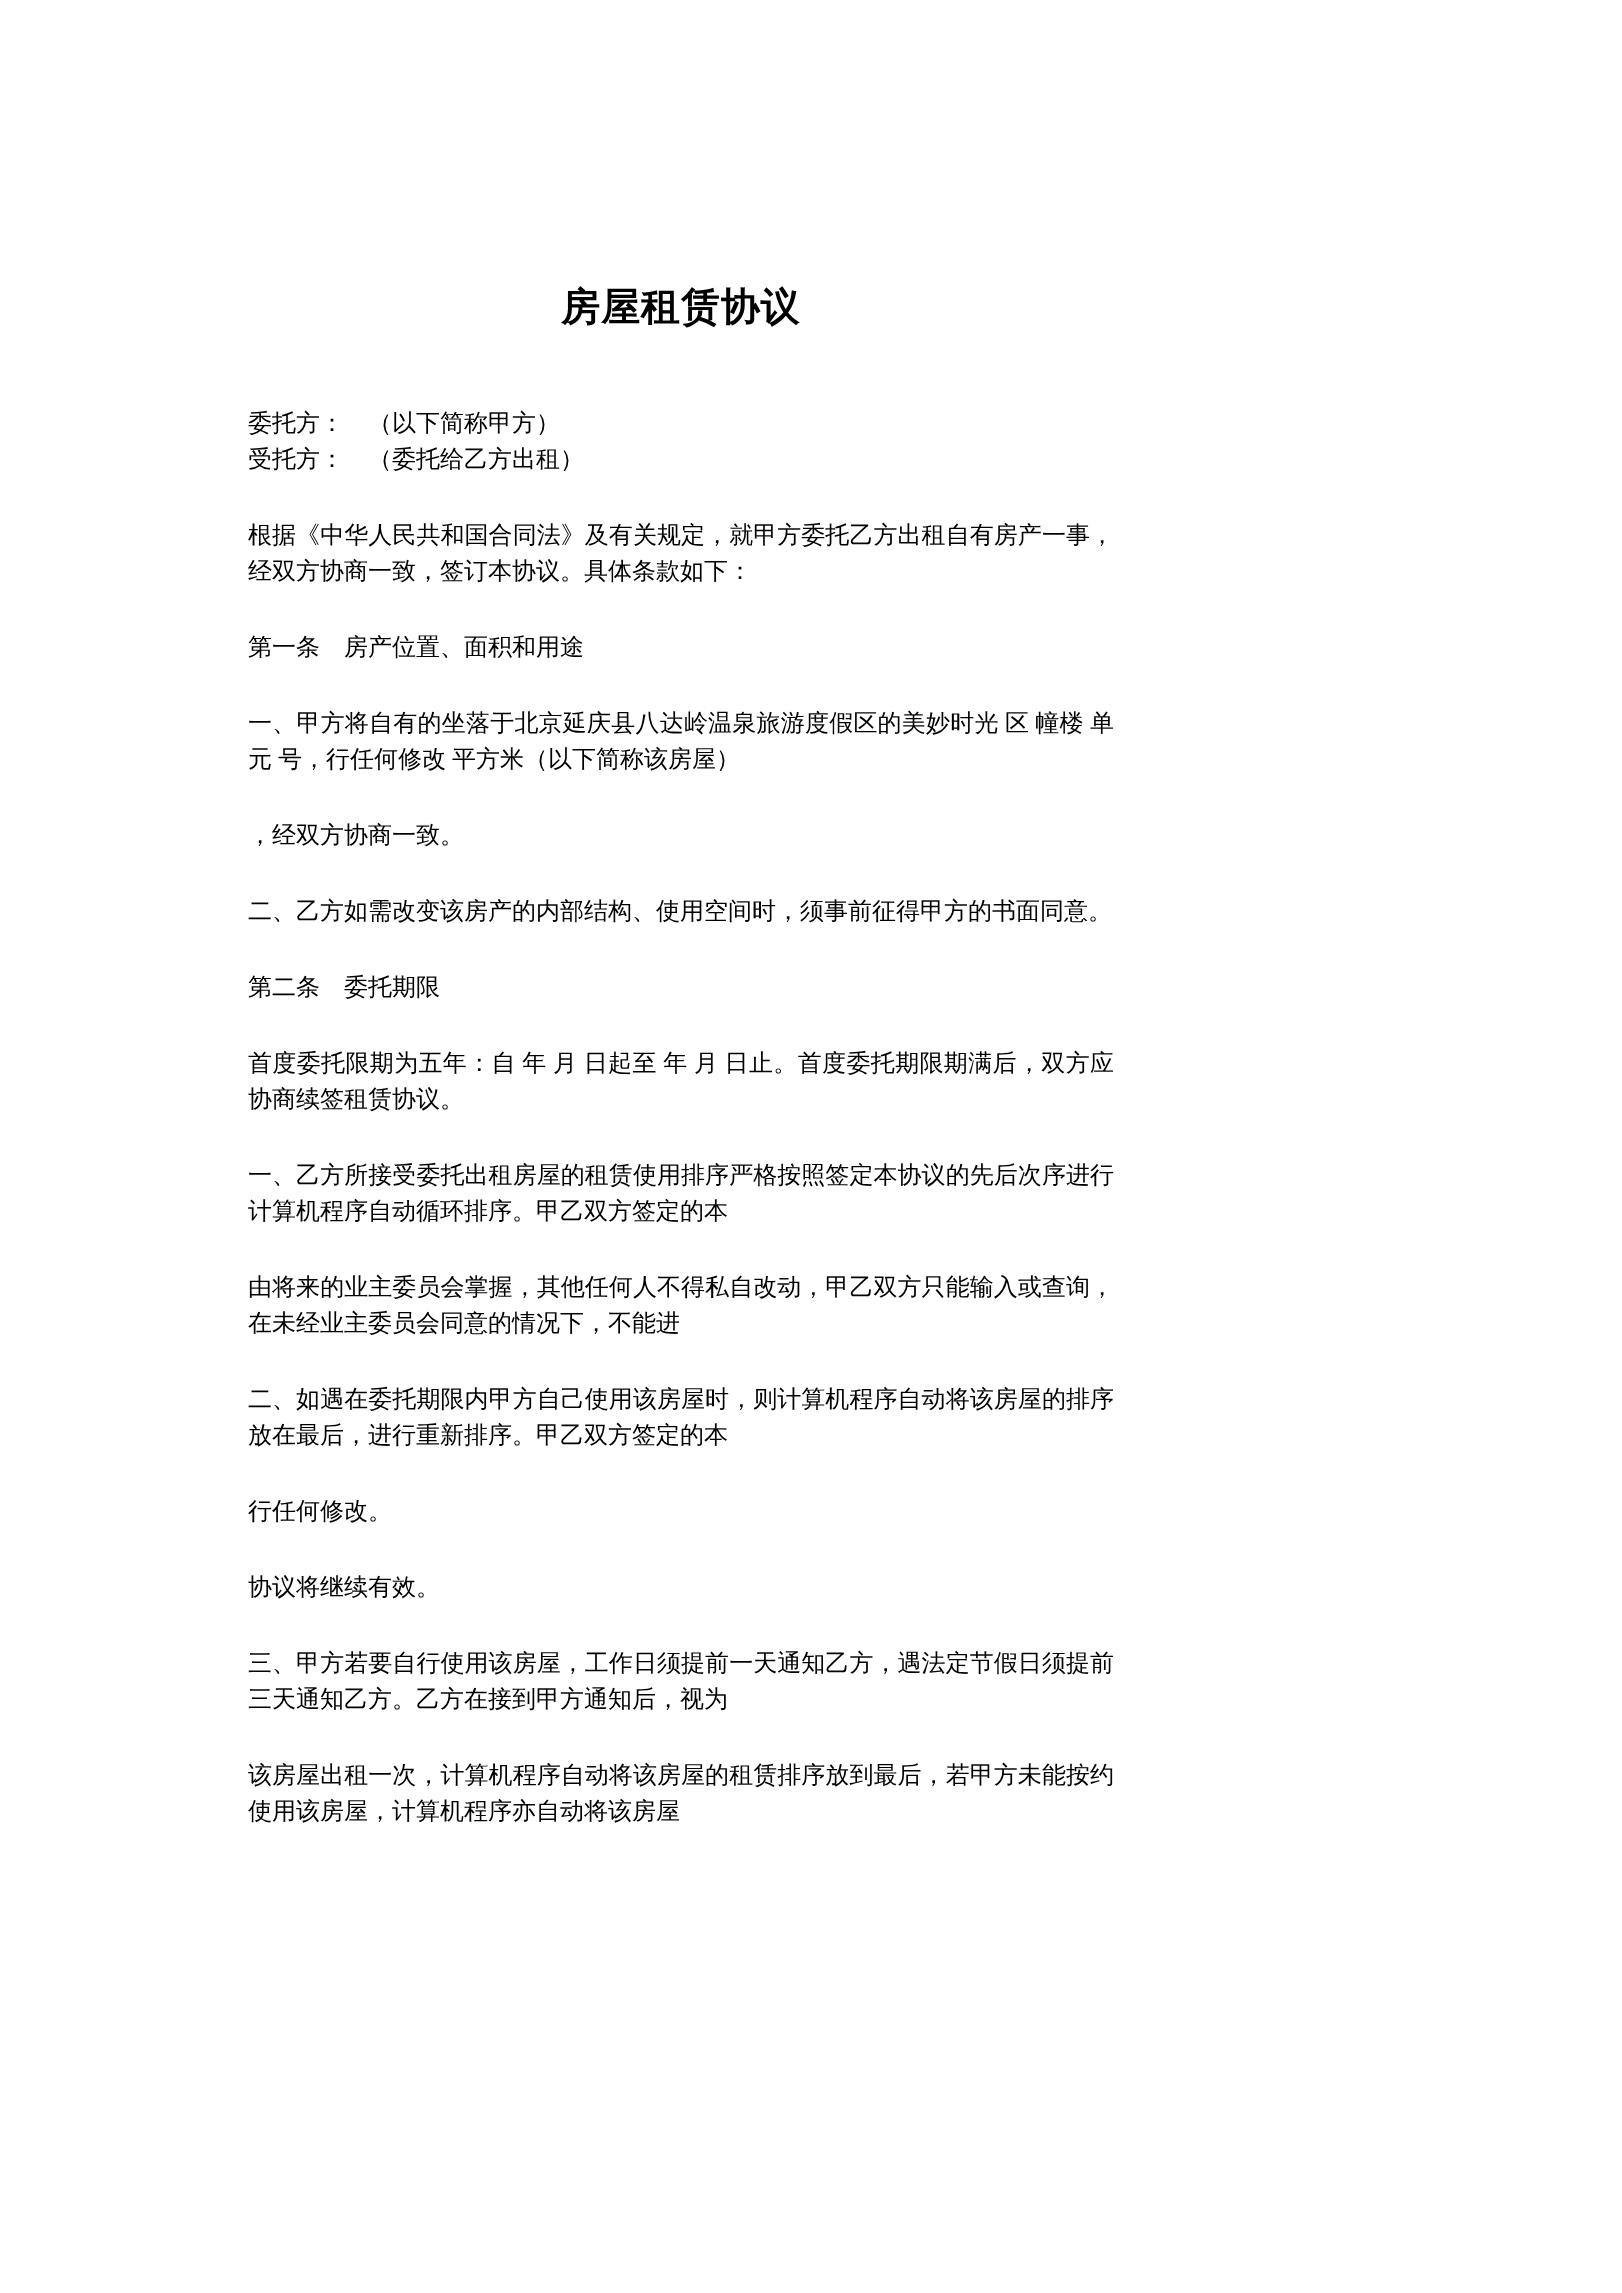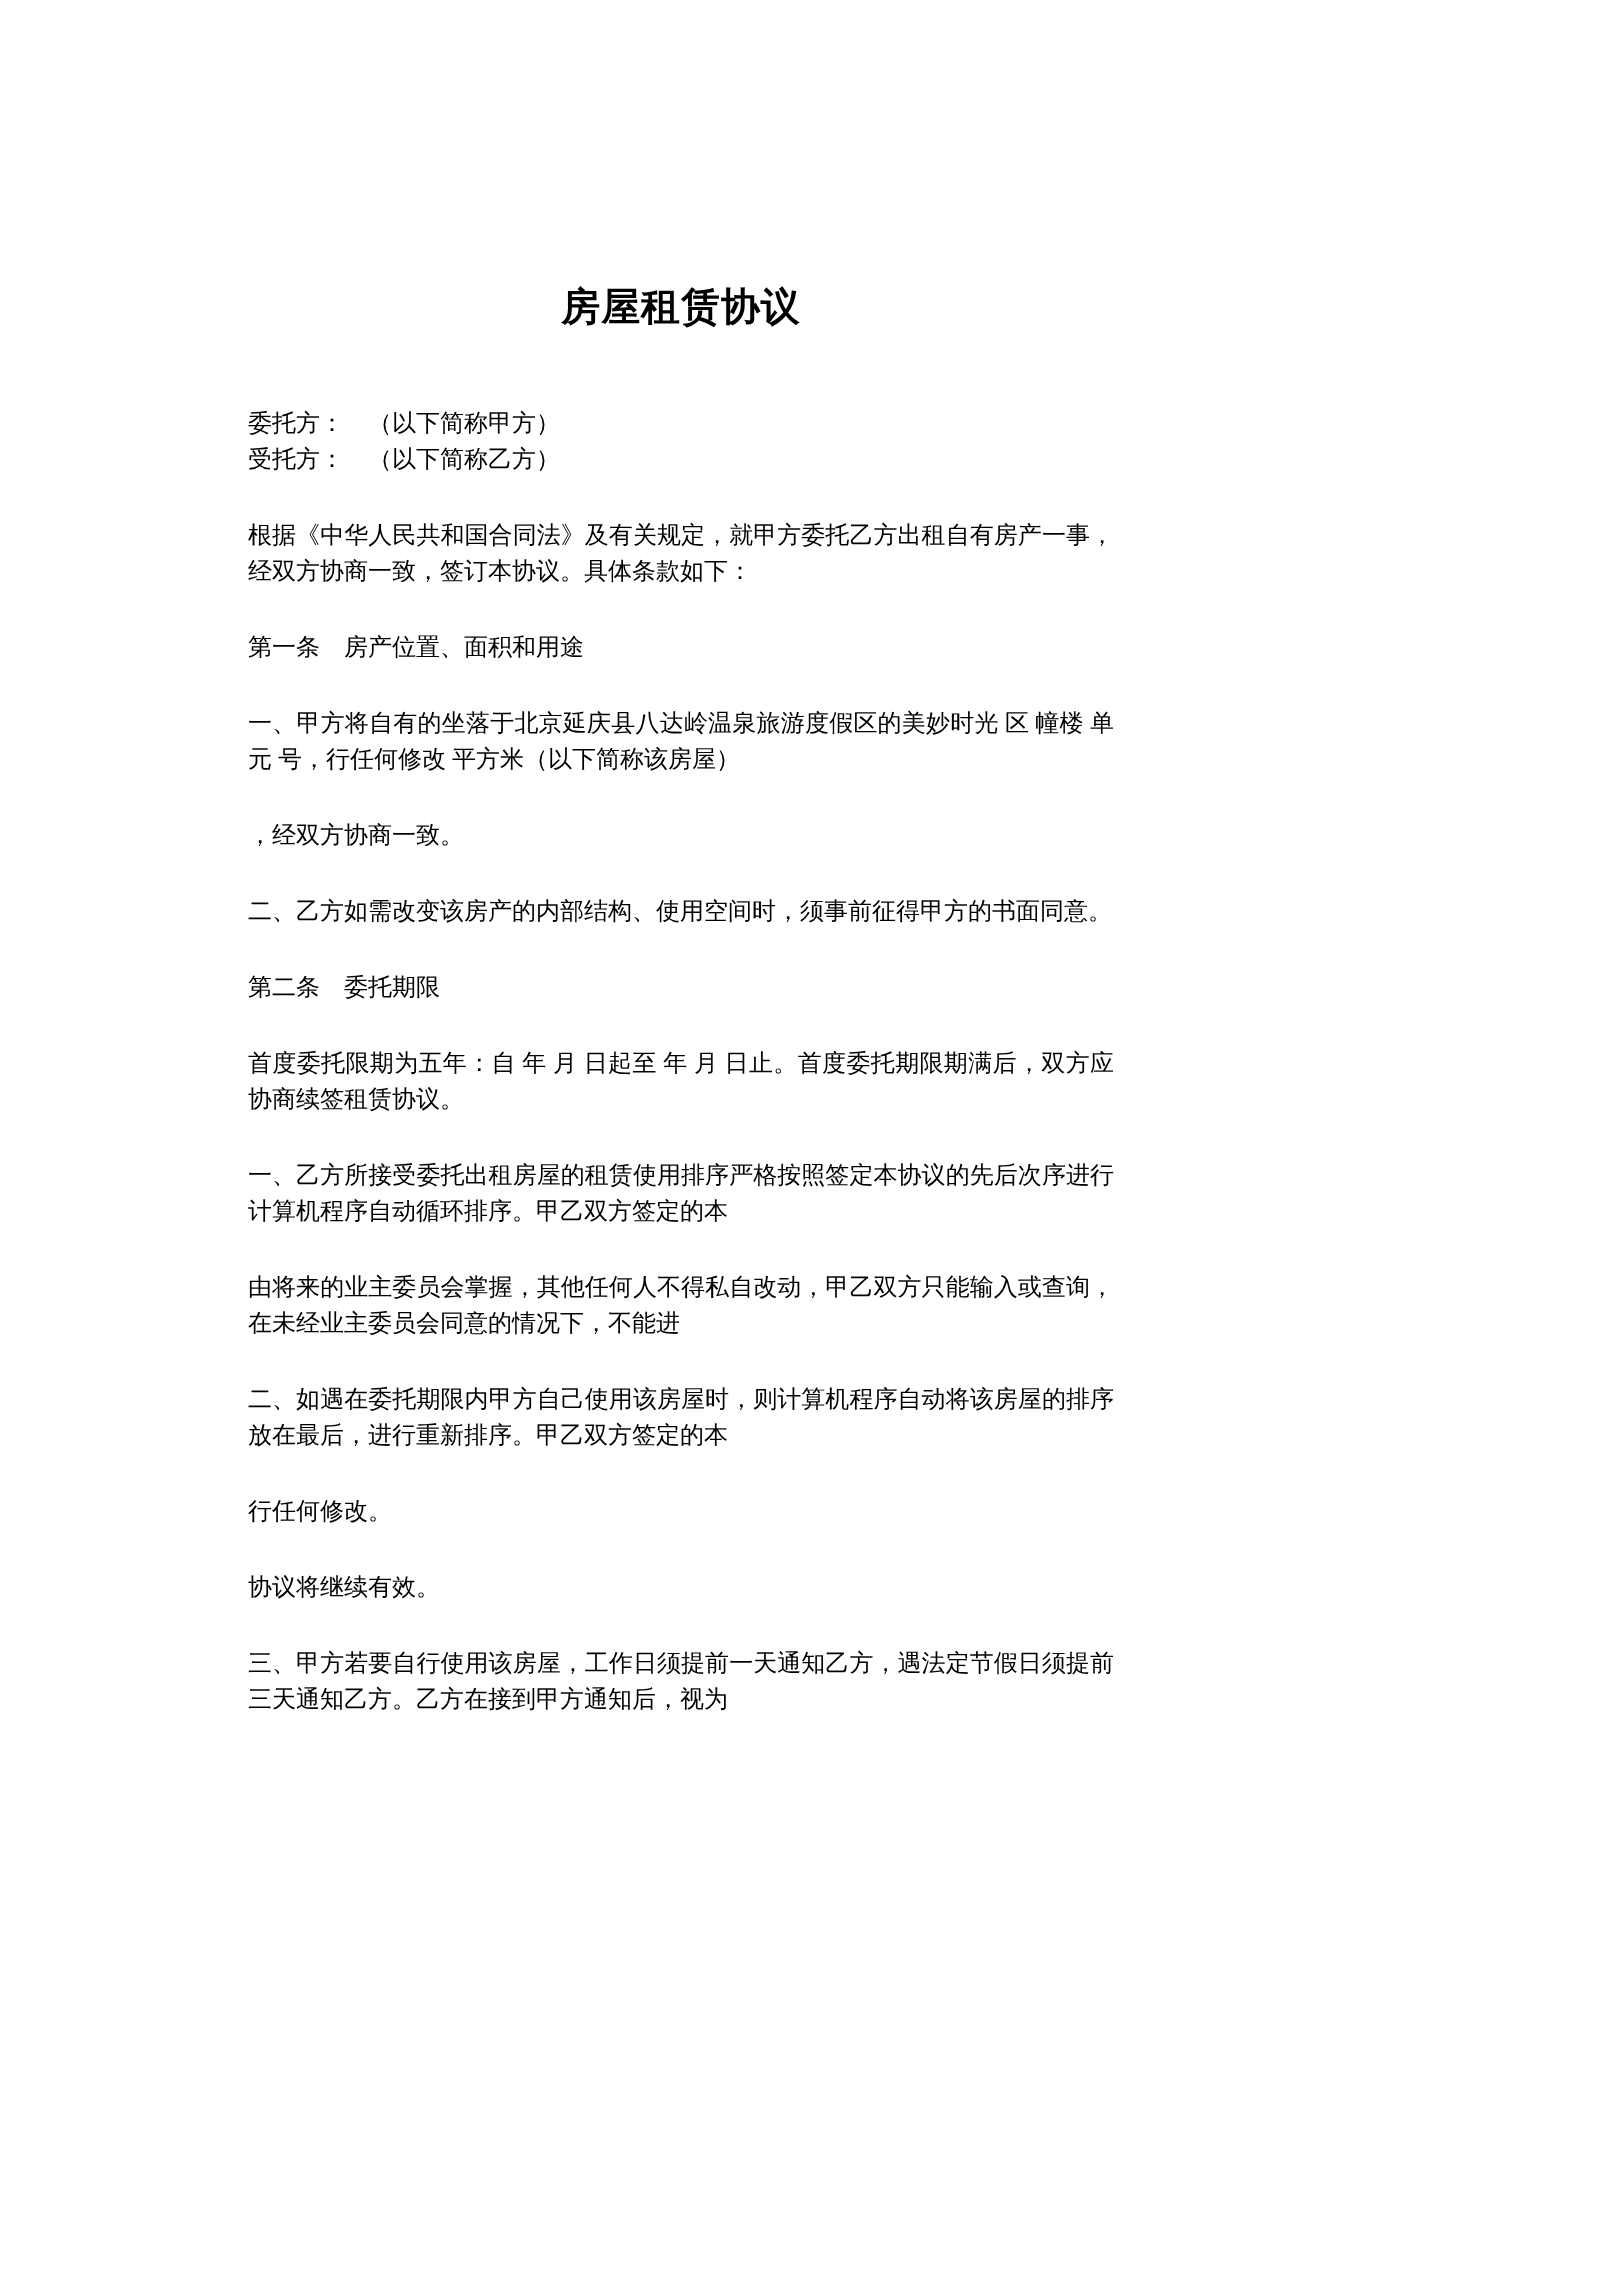--- a/index.html
+++ b/index.html
@@ -39,32 +39,33 @@
     margin-bottom: 0;
   }
 </style>
 </head>
 <body>
 
 <div class="page">
   <h1 class="doc-title">房屋租赁协议</h1>
 
   <p class="para tight">委托方：　（以下简称甲方）</p>
-  <p class="para">受托方：　（以下简称乙方）</p>
+  <p class="para">受托方：　（委托给乙方出租）</p>
 
   <p class="para">根据《中华人民共和国合同法》及有关规定，就甲方委托乙方出租自有房产一事，经双方协商一致，签订本协议。具体条款如下：</p>
 
   <p class="para">第一条　房产位置、面积和用途</p>
   <p class="para">一、甲方将自有的坐落于北京延庆县八达岭温泉旅游度假区的美妙时光 区 幢楼 单元 号，行任何修改 平方米（以下简称该房屋）</p>
   <p class="para">，经双方协商一致。</p>
   <p class="para">二、乙方如需改变该房产的内部结构、使用空间时，须事前征得甲方的书面同意。</p>
 
   <p class="para">第二条　委托期限</p>
   <p class="para">首度委托限期为五年：自 年 月 日起至 年 月 日止。首度委托期限期满后，双方应协商续签租赁协议。</p>
 
   <p class="para">一、乙方所接受委托出租房屋的租赁使用排序严格按照签定本协议的先后次序进行计算机程序自动循环排序。甲乙双方签定的本</p>
   <p class="para">由将来的业主委员会掌握，其他任何人不得私自改动，甲乙双方只能输入或查询，在未经业主委员会同意的情况下，不能进</p>
   <p class="para">二、如遇在委托期限内甲方自己使用该房屋时，则计算机程序自动将该房屋的排序放在最后，进行重新排序。甲乙双方签定的本</p>
   <p class="para">行任何修改。</p>
   <p class="para">协议将继续有效。</p>
   <p class="para">三、甲方若要自行使用该房屋，工作日须提前一天通知乙方，遇法定节假日须提前三天通知乙方。乙方在接到甲方通知后，视为</p>
+  <p class="para">该房屋出租一次，计算机程序自动将该房屋的租赁排序放到最后，若甲方未能按约使用该房屋，计算机程序亦自动将该房屋</p>
 </div>
 
 
 </body></html>

